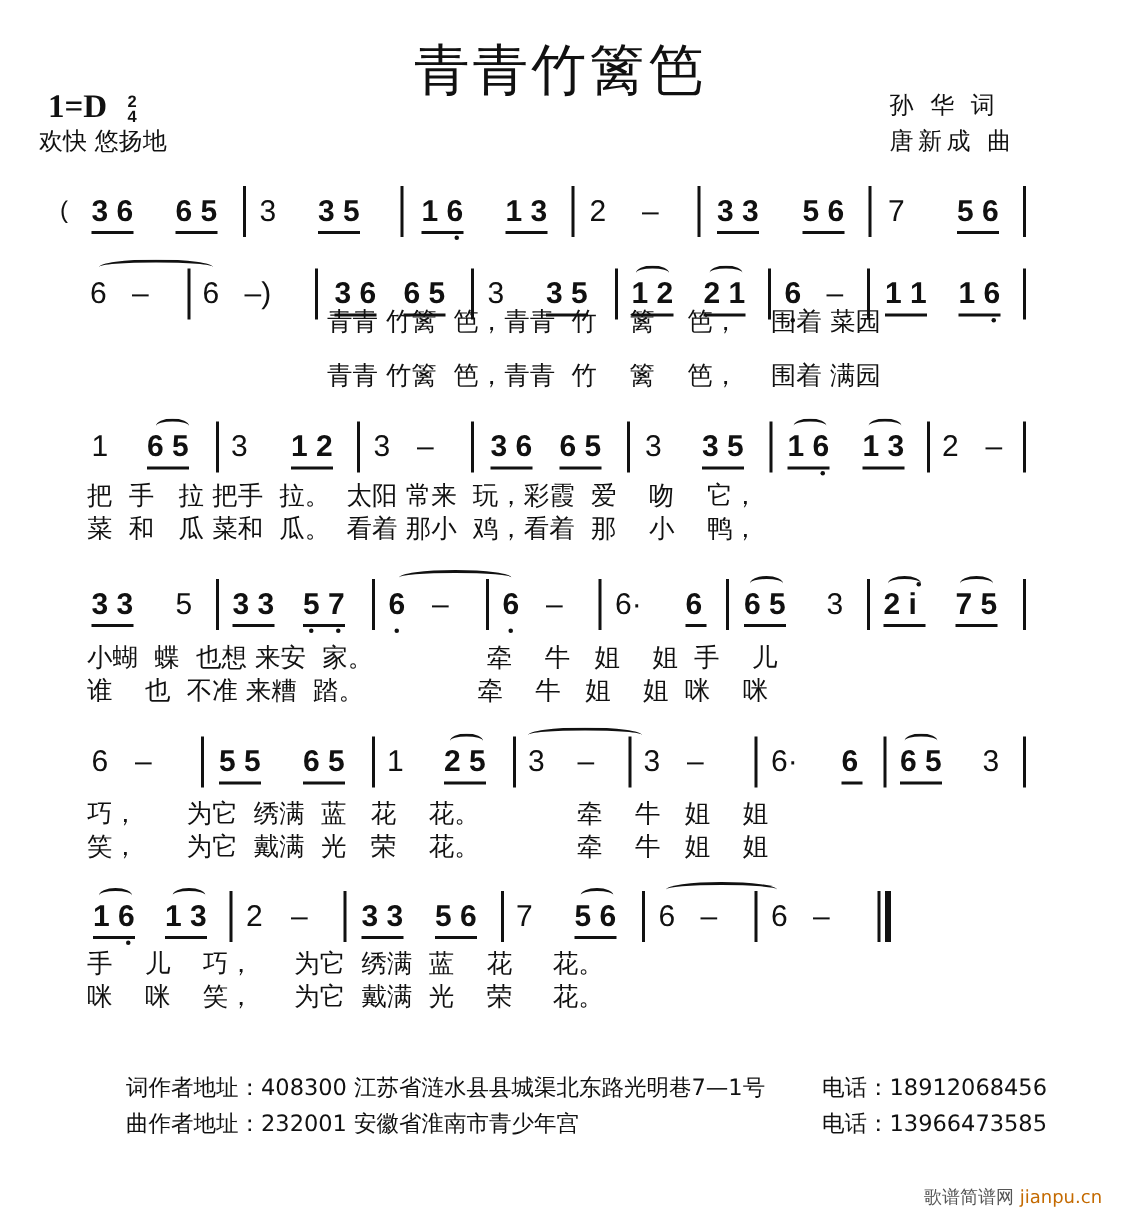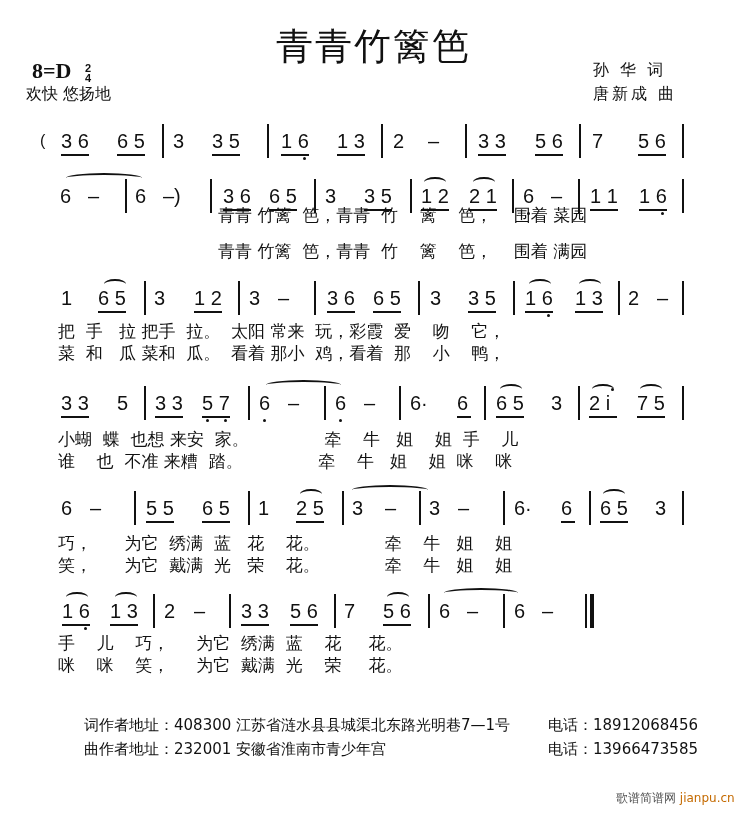--- a/index.html
+++ b/index.html
@@ -5,39 +5,39 @@
   html, body { margin:0; padding:0; background:#ffffff; }
   body { width:747px; height:815px; position:relative; overflow:hidden; color:#111; font-family:"DejaVu Sans", sans-serif; }
   .title { position:absolute; left:0; width:747px; top:22px; text-align:center; font-family:"DejaVu Serif", serif; font-size:37px; letter-spacing:2px; color:#111; }
   .key { position:absolute; left:32px; top:58px; font-family:"Liberation Serif", serif; font-weight:bold; font-size:22px; }
   .key .ts { display:inline-block; vertical-align:middle; font-size:11px; line-height:10px; text-align:center; margin-left:8px; font-family:"Liberation Sans", sans-serif; }
   .tempo { position:absolute; left:26px; top:84px; font-size:16px; }
   .credit { position:absolute; left:593px; font-size:16px; letter-spacing:3px; }
   .row { position:absolute; left:0; width:747px; height:30px; }
   .tok { position:absolute; font-family:"Liberation Sans", sans-serif; font-size:20px; top:0; line-height:26px; }
   .grp { position:absolute; top:0; height:26px; }
-  .grp .n { position:absolute; top:0; font-family:"Liberation Sans", sans-serif; font-size:20px; line-height:26px; }
+  .grp .n { position:absolute; top:0; font-family:"Liberation Sans", sans-serif; font-size:20px; line-height:26px;font-weight:bold; }
   .ul { position:absolute; bottom:-2px; left:0; right:0; height:2px; background:#111; }
   .dotlow { position:absolute; width:3px; height:3px; background:#111; border-radius:50%; top:29px; }
   .dothigh { position:absolute; width:3px; height:3px; background:#111; border-radius:50%; top:-2px; }
   .bar { position:absolute; top:-4px; width:2px; height:34px; background:#111; }
   .slur { position:absolute; height:8px; border-top:2px solid #111; border-radius:50% 50% 0 0; }
   .lyr { position:absolute; font-size:17px; line-height:22px; white-space:pre; }
   .addr { position:absolute; left:84px; font-size:15px; }
   .tel { position:absolute; left:548px; font-size:15px; }
   .wm { position:absolute; left:616px; top:790px; font-size:12px; color:#555; }
   .wm span { color:#c46a00; }
   .finalbar { position:absolute; top:-4px; height:34px; }
 </style>
 </head>
 <body>
 
 <div class="title">青青竹篱笆</div>
 <div class="key">
-  <span>8=D</span>
+  <span>1=D</span>
   <span class="ts">
     <span>2</span><br>
     <span>4</span>
   </span>
 </div>
 <div class="tempo">欢快 悠扬地</div>
 <div class="credit" style="top:60px">孙 华 词</div>
 <div class="credit" style="top:84px">唐新成 曲</div>
 
 <div class="row" style="top:128px">

